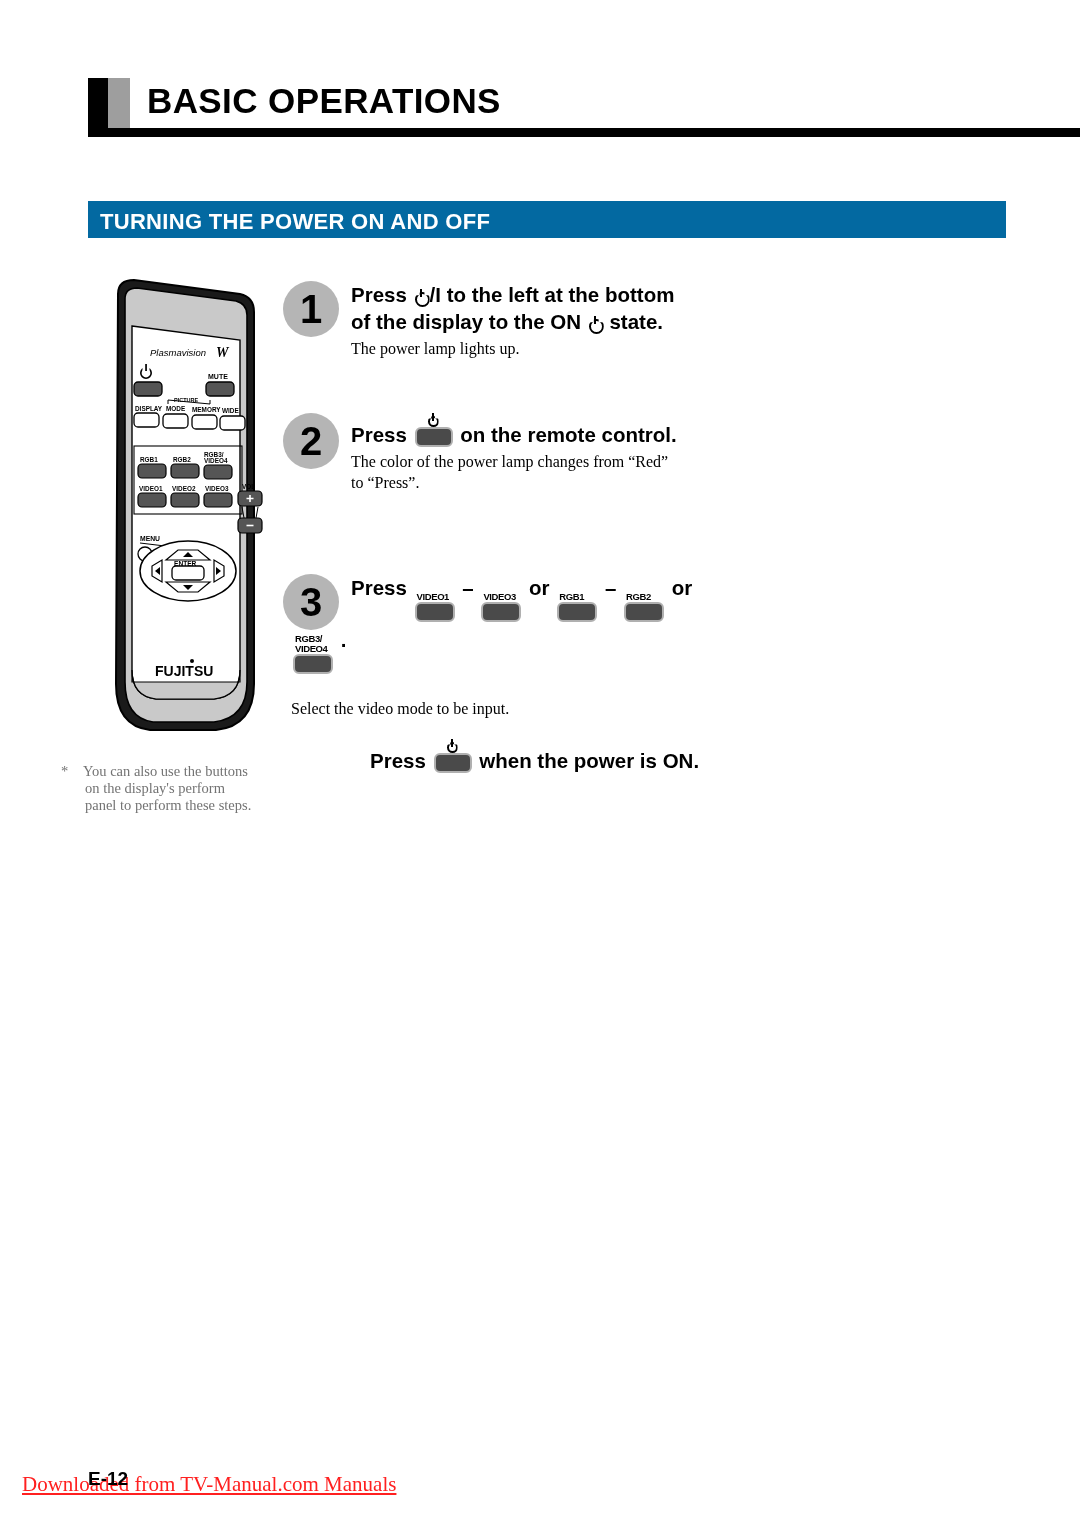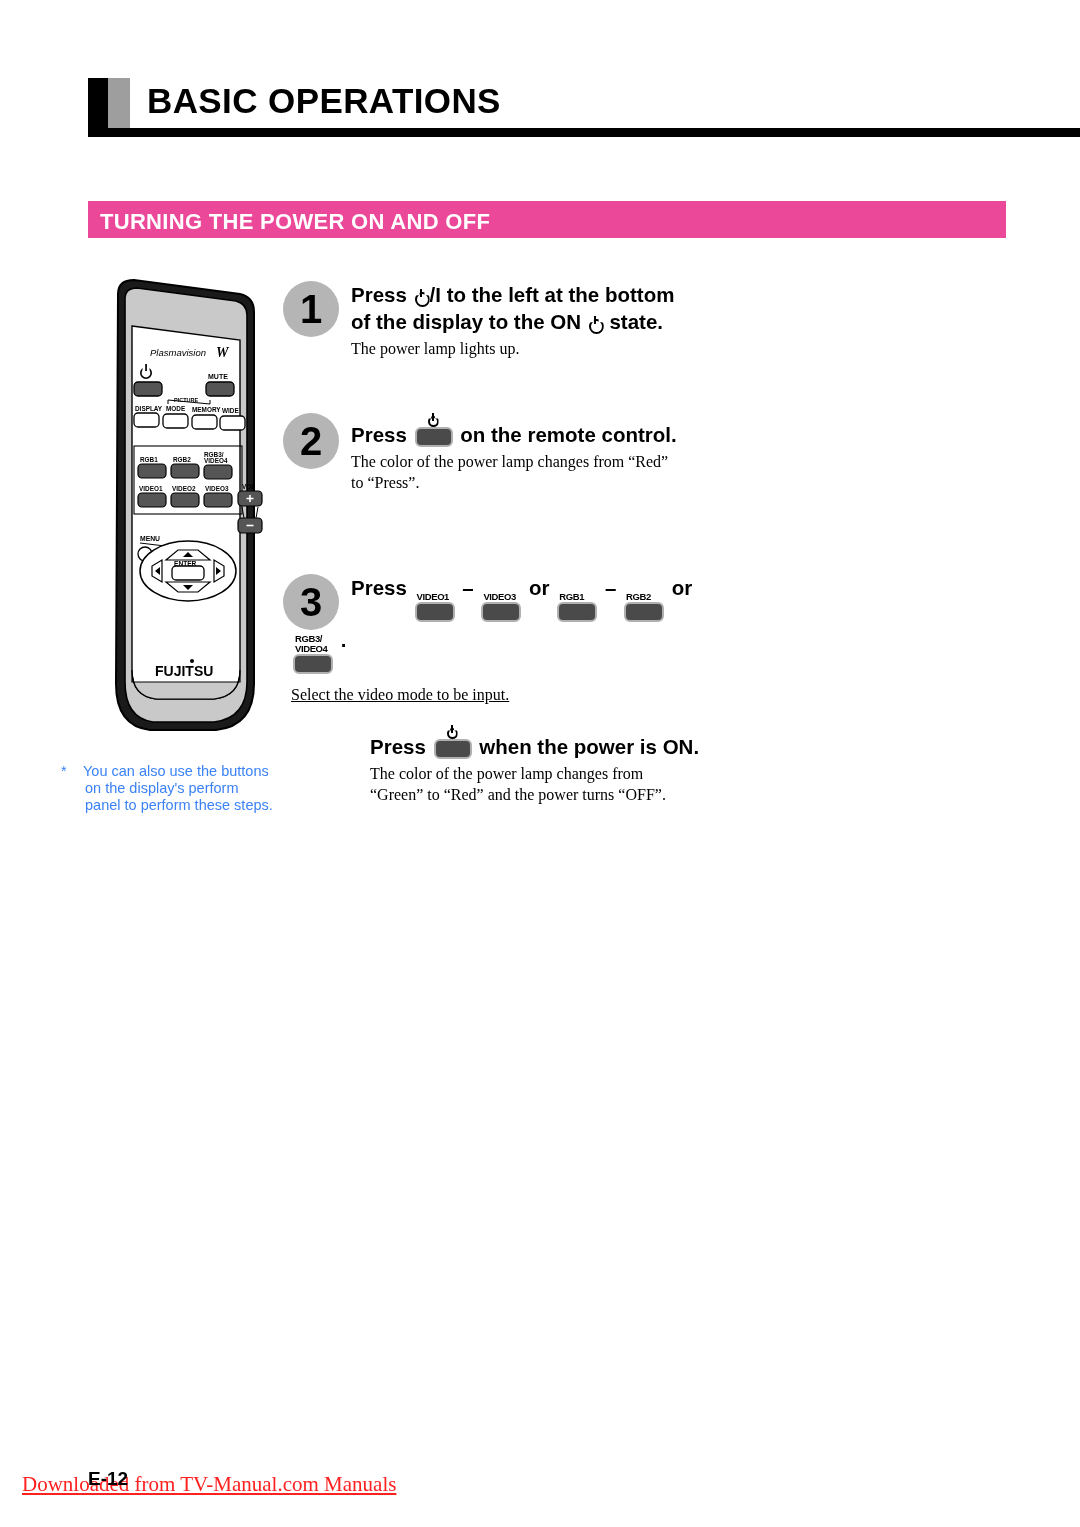--- a/index.html
+++ b/index.html
@@ -49,21 +49,21 @@
     left: 88px; top: 128px;
     width: 992px; height: 9px;
     background: #000000;
   }
 
   
   #section-bar {
     position: absolute;
     left: 88px; top: 201px;
     width: 918px; height: 37px;
-    background: #ec4899;
+    background: #0369a1;
   }
   #section-bar-label {
     position: absolute;
     left: 12px; top: 8px;
     font-family: "Liberation Sans", sans-serif;
     font-weight: bold;
     font-size: 22px;
     letter-spacing: 0.3px;
     color: #ffffff;
   }
@@ -71,24 +71,24 @@
   
   #remote-figure {
     position: absolute;
     left: 88px; top: 278px;
     width: 190px; height: 460px;
   }
   #remote-note {
     position: absolute;
     left: 73px; top: 763px;
     width: 215px;
-    font-family: Liberation Sans, sans-serif;
+    font-family: Liberation Serif, serif;
     font-size: 14.5px;
     line-height: 17px;
-    color: #3b82f6;
+    color: #737373;
   }
   #remote-note .star { display: inline-block; width: 10px; }
   #remote-note .ln { display: block; padding-left: 12px; text-indent: -12px; }
 
   
   #steps {
     position: absolute;
     left: 283px; top: 281px;
     width: 720px;
   }
@@ -418,39 +418,35 @@
         <span class="orword">or</span>
       </div>
       <div class="step-head" style="white-space:nowrap; margin-left:-60px; margin-top:4px;">
         <span class="keyset">
           <span class="keylabel">RGB3/</span>
           <span class="keylabel">VIDEO4</span>
           <span class="keycap wide"></span>
         </span>
         <span>.</span>
       </div>
-      <div class="step-sub" style="margin-left:-60px; margin-top:10px;text-decoration:underline;">Select the video mode to be input.</div>
+      <div class="step-sub" style="margin-left:-60px; margin-top:24px;">Select the video mode to be input.</div>
     </div>
   </div>
 
   <div class="step" style="margin-top:20px;">
     <div class="step-body" style="margin-left:87px;">
       <div class="step-head" style="white-space:nowrap;">
         <span>Press</span>
         <span class="keyset pwr-over">
           <span class="pwr-mini">
               <i></i>
             </span>
           <span class="keycap"></span>
         </span>
         <span>when the power is ON.</span>
       </div>
-      <div class="step-sub">
-        <span>The color of the power lamp changes from</span><br>
-        <span>“Green” to “Red” and the power turns “OFF”.</span>
-      </div>
     </div>
   </div>
 
 </div>
 
 <div id="watermark">Downloaded from TV-Manual.com Manuals</div>
 <div id="footer-page">E-12</div>
 
 </body></html>

